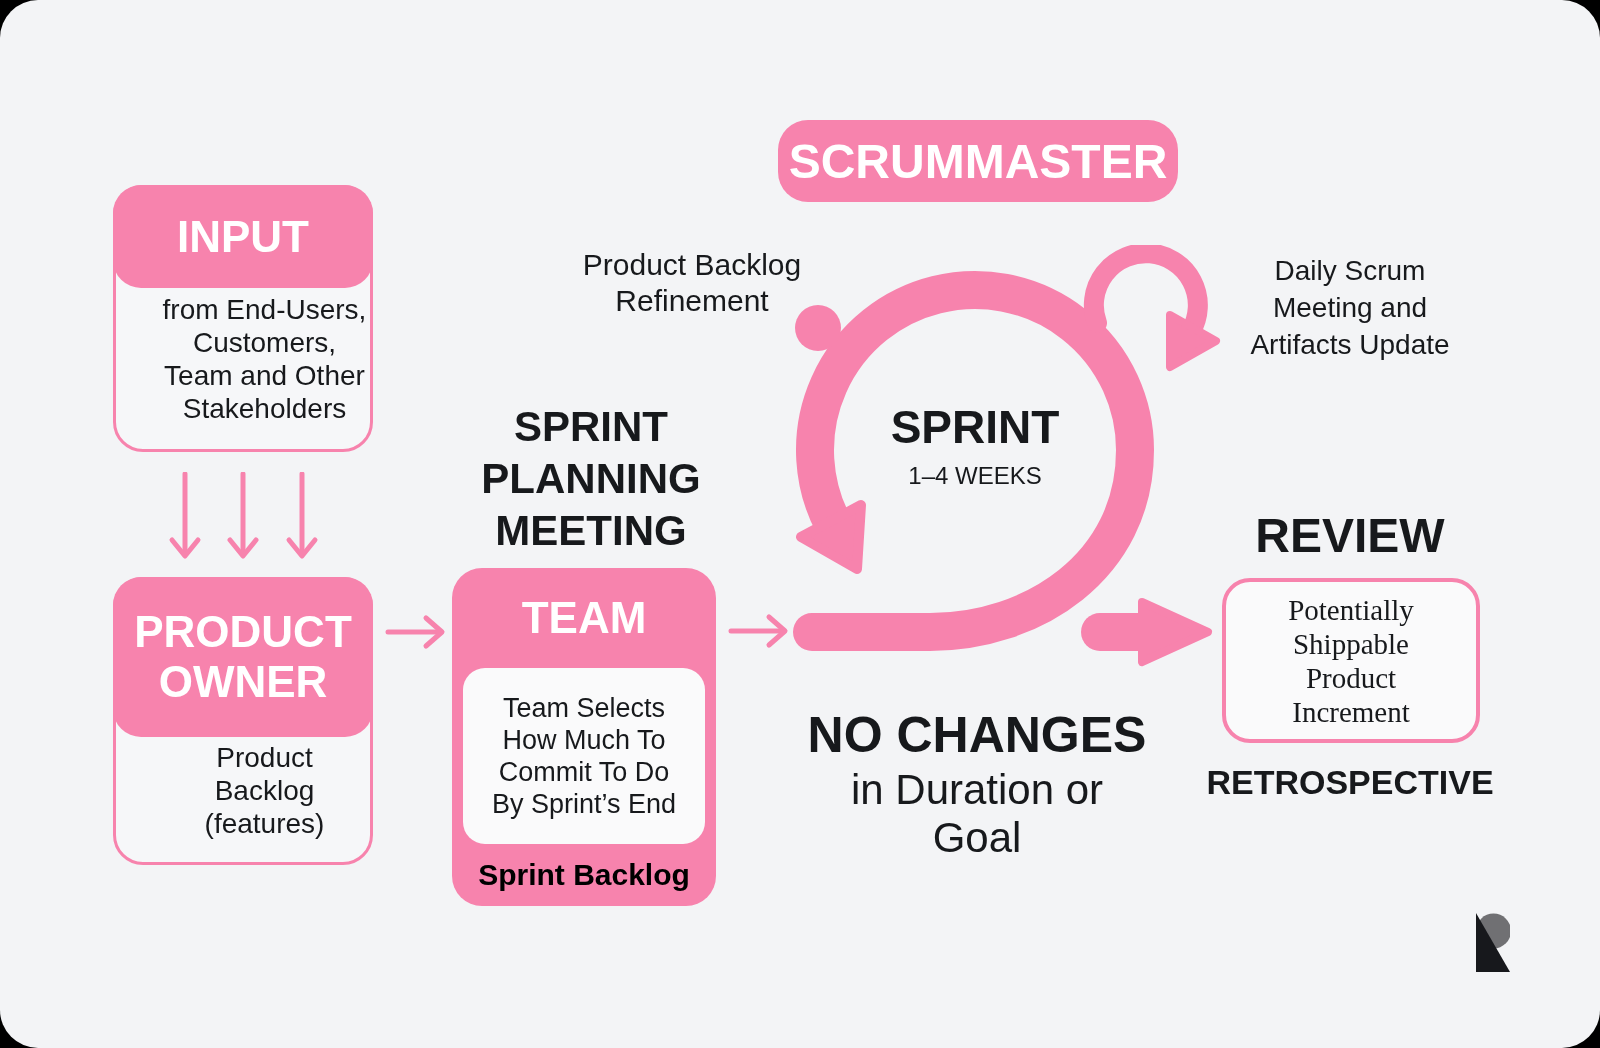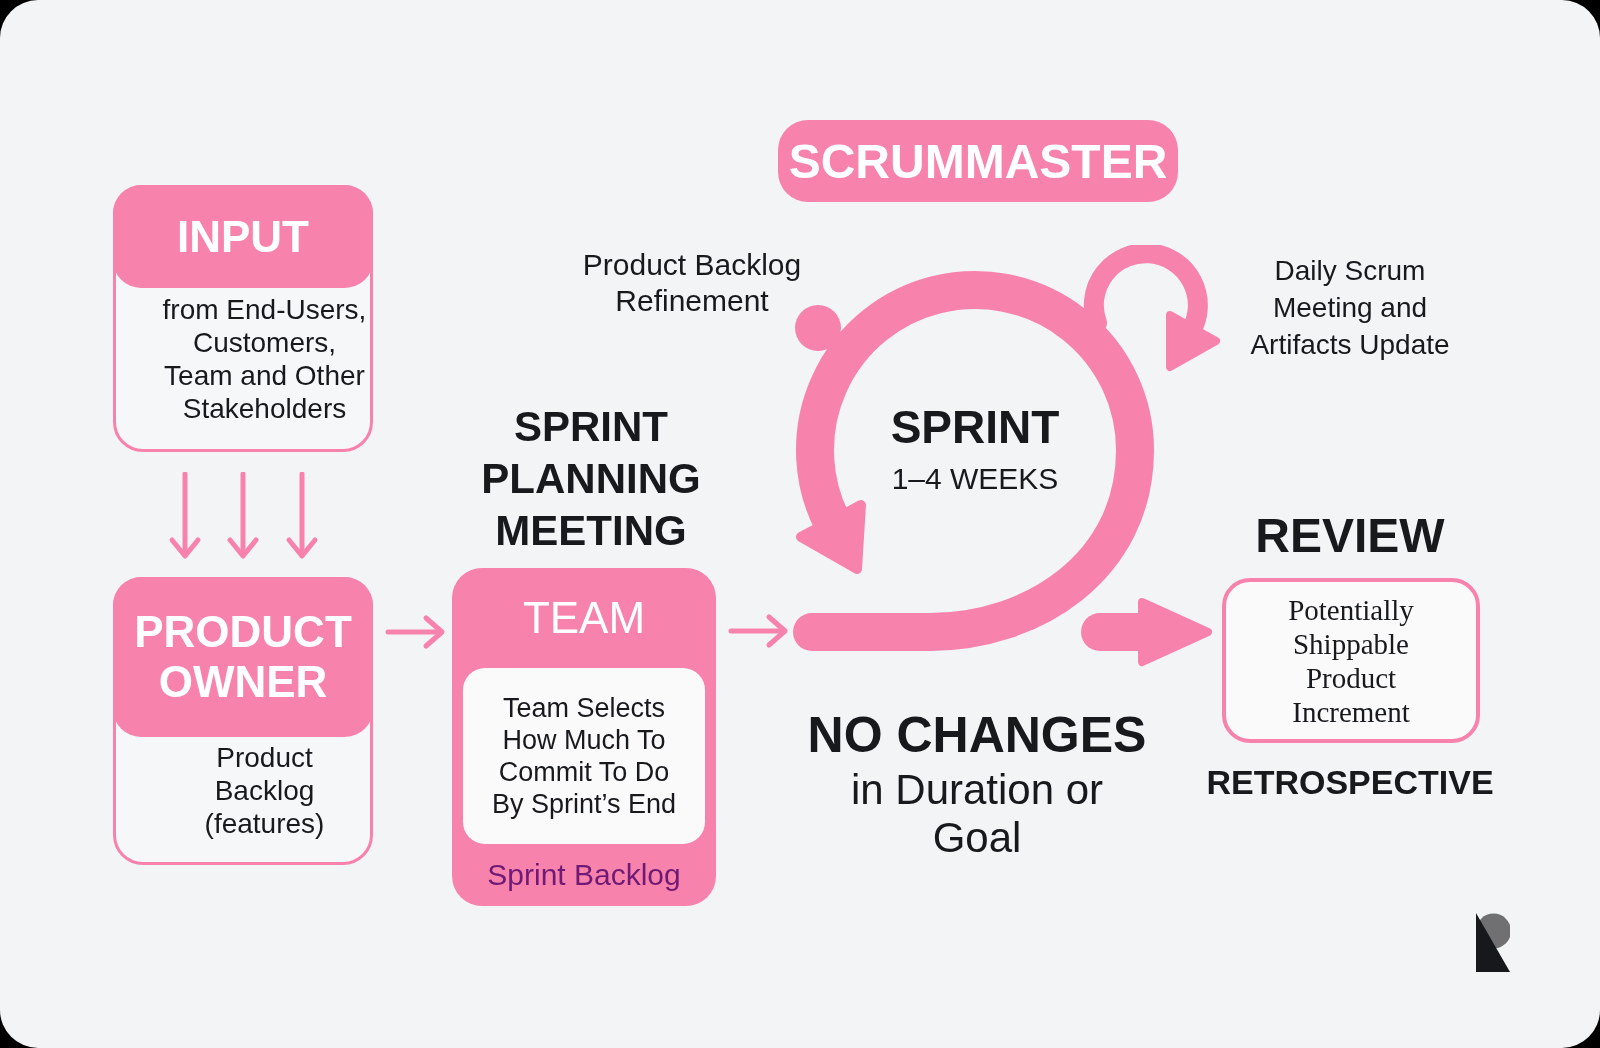--- a/index.html
+++ b/index.html
@@ -25,31 +25,31 @@
   .pbox .body{
     display:flex;align-items:center;justify-content:center;text-align:center;
     line-height:33px;font-size:28px;padding-left:43px;
   }
   
   .teambox{
     position:absolute;background:#f783ad;border-radius:30px;box-sizing:border-box;
   }
   .teambox .thead{
     height:100px;display:flex;align-items:center;justify-content:center;
-    color:#fff;font-weight:400;font-size:44px;
+    color:#fff;font-weight:700;font-size:44px;
   }
   .teambox .tpanel{
     position:absolute;left:11px;right:11px;top:100px;height:176px;background:#fafafb;
     border-radius:22px;display:flex;align-items:center;justify-content:center;
     text-align:center;font-size:27px;line-height:32px;color:#17191c;
   }
   .teambox .tfoot{
     position:absolute;left:0;right:0;top:276px;bottom:0;
     display:flex;align-items:center;justify-content:center;
-    color:#701a75;font-weight:400;font-size:30px;
+    color:#000000;font-weight:700;font-size:30px;
   }
   .banner{
     position:absolute;background:#f783ad;border-radius:30px;
     display:flex;align-items:center;justify-content:center;
     color:#fff;font-weight:700;font-size:48px;
   }
   .label{position:absolute;text-align:center;}
   .b{font-weight:700;}
   .outline-box{
     position:absolute;box-sizing:border-box;background:#fafafb;border:4px solid #f783ad;
@@ -132,21 +132,21 @@
       <polygon points="372,357 438,387 372,417" fill="#f783ad" stroke="#f783ad" stroke-width="8" stroke-linejoin="round"></polygon>
     </svg>
 
     <div class="label ml" style="left:542px;top:247px;width:300px;font-size:30px;line-height:36px;">Product Backlog
 Refinement</div>
     <div class="label ml" style="left:1200px;top:252px;width:300px;font-size:28px;line-height:37px;">Daily Scrum
 Meeting and
 Artifacts Update</div>
 
     <div class="label b" style="left:825px;top:400px;width:300px;font-size:46px;">SPRINT</div>
-    <div class="label" style="left:825px;top:462px;width:300px;font-size:30px;">1–4 WEEKS</div>
+    <div class="label" style="left:825px;top:462px;width:300px;font-size:24px;">1–4 WEEKS</div>
 
     <div class="label b" style="left:802px;top:706px;width:350px;font-size:50px;">NO CHANGES</div>
     <div class="label" style="left:802px;top:766px;width:350px;font-size:42px;">in Duration or Goal</div>
 
     <div class="label b" style="left:1200px;top:508px;width:300px;font-size:48px;">REVIEW</div>
     <div class="outline-box ml" style="left:1222px;top:578px;width:258px;height:165px;font-family:Liberation Serif, serif;">Potentially
 Shippable
 Product
 Increment</div>
     <div class="label b" style="left:1200px;top:763px;width:300px;font-size:34px;">RETROSPECTIVE</div>

